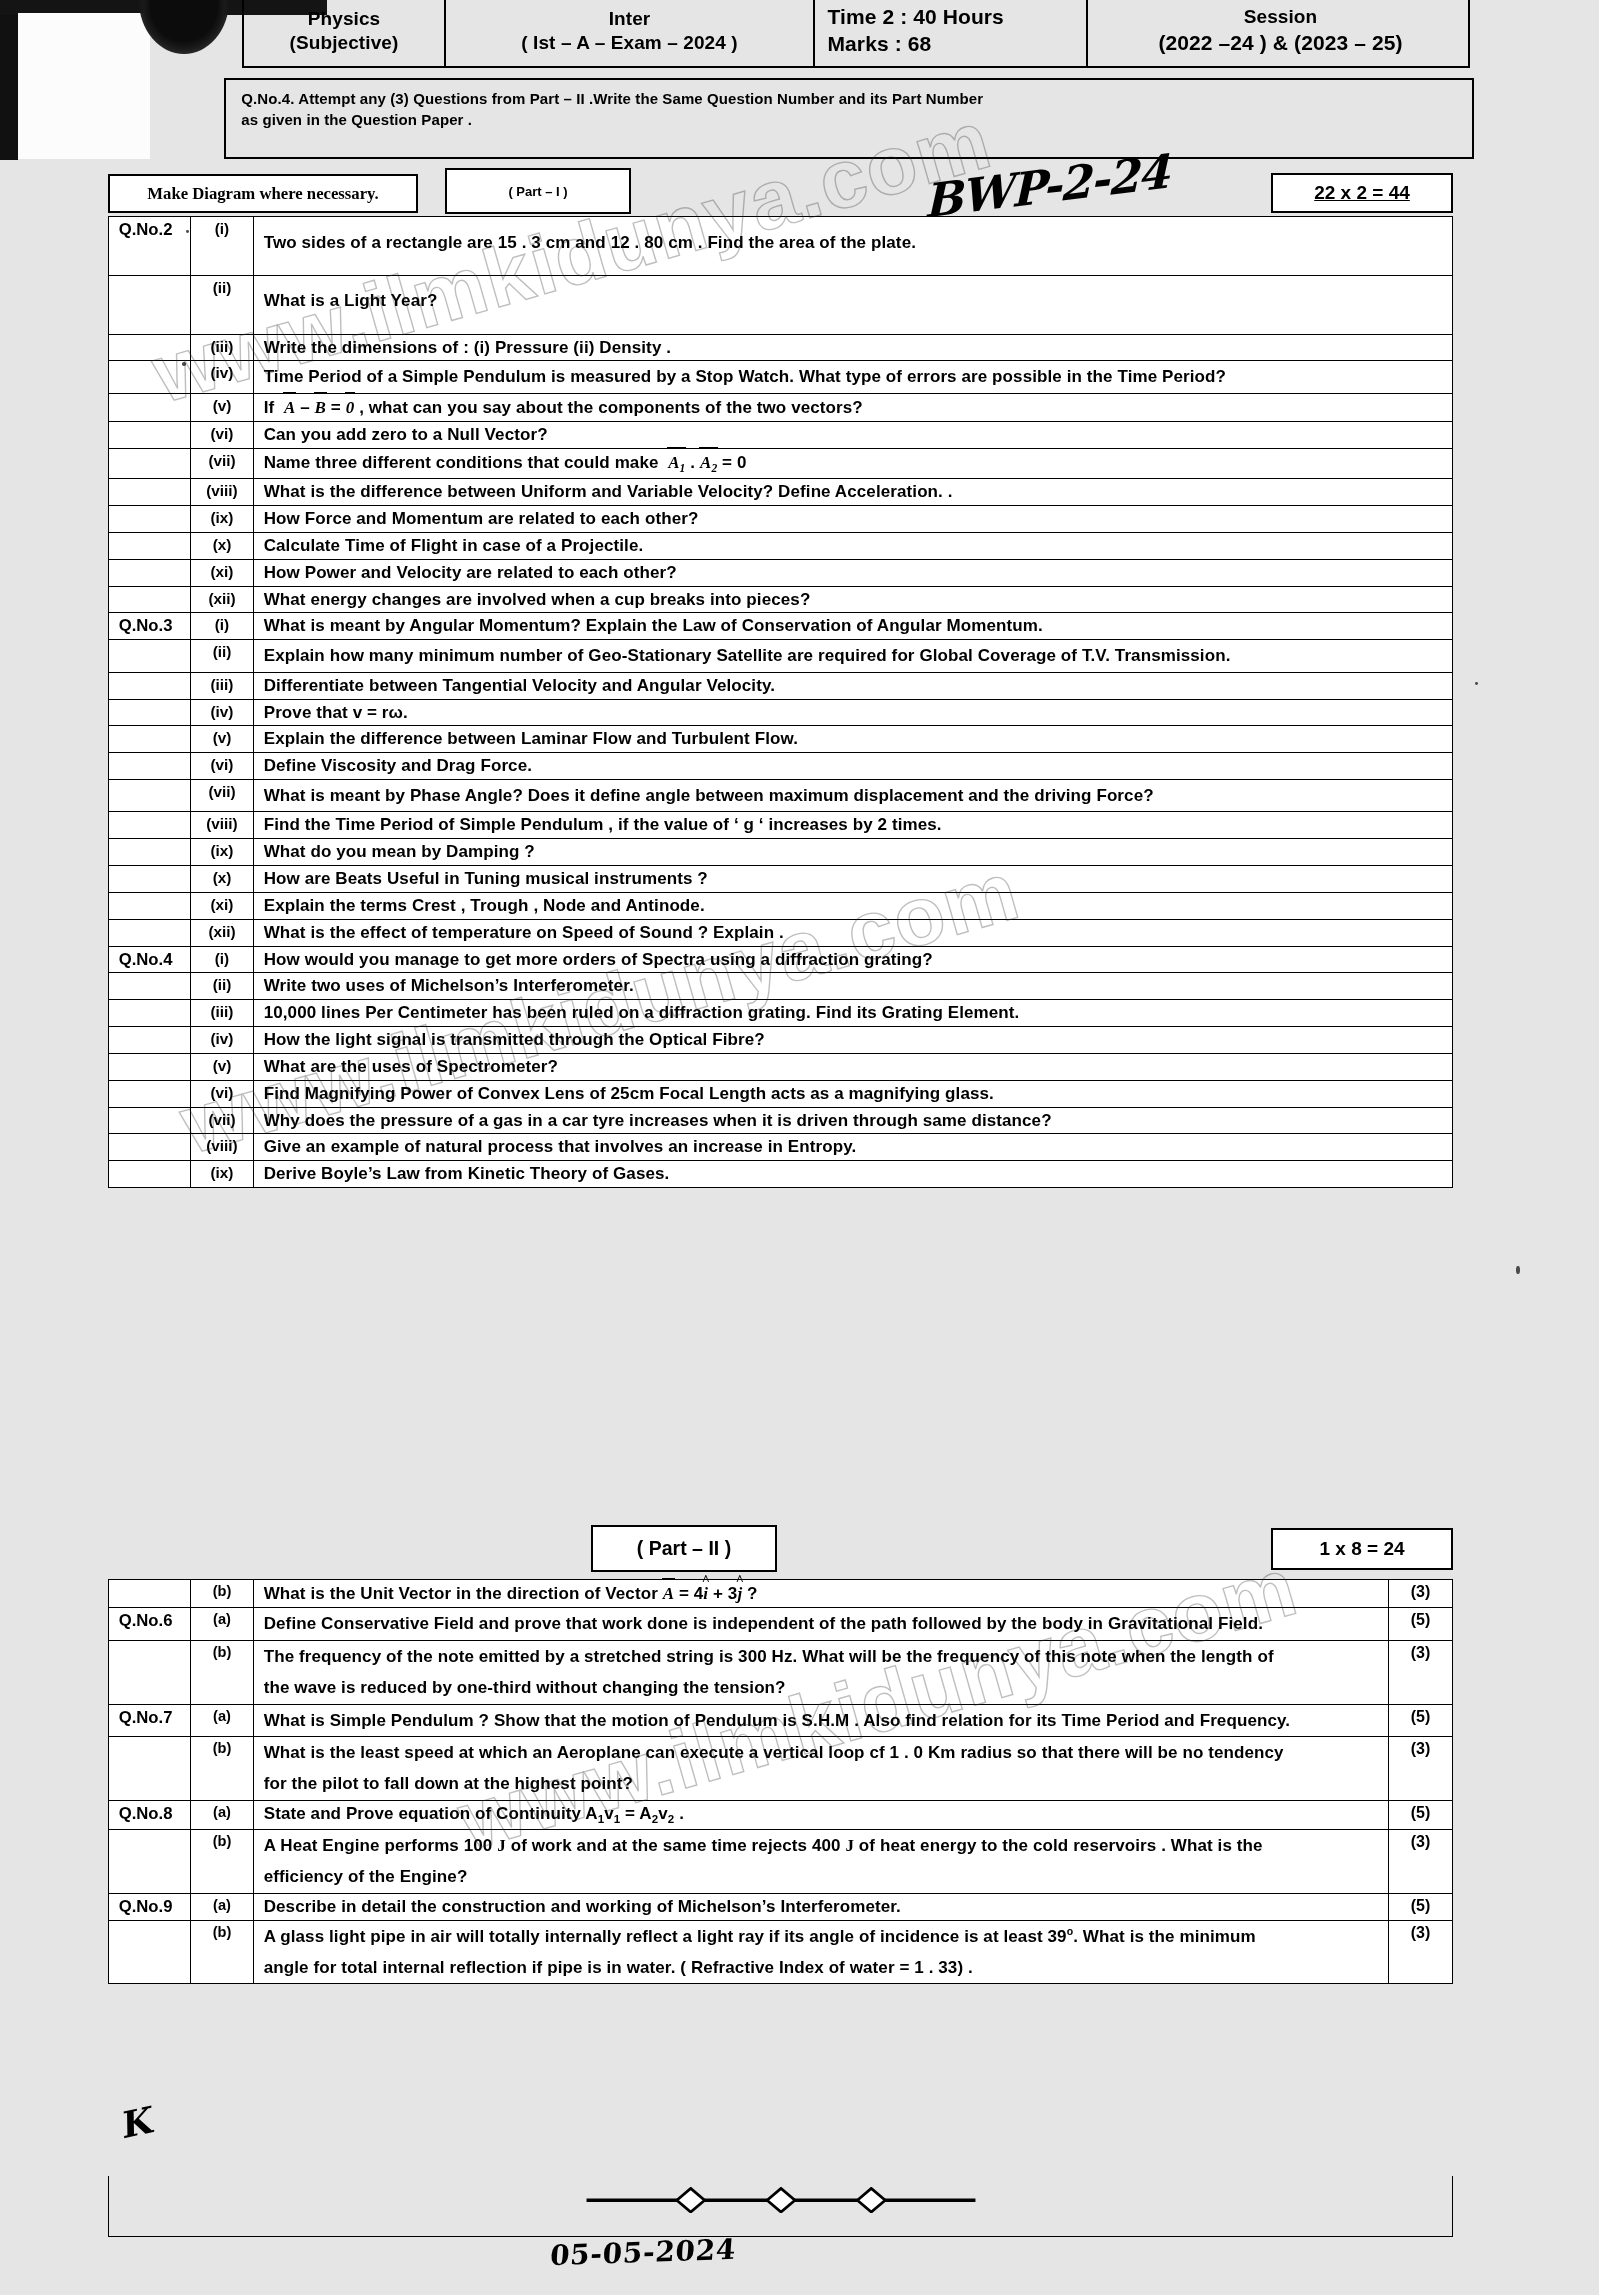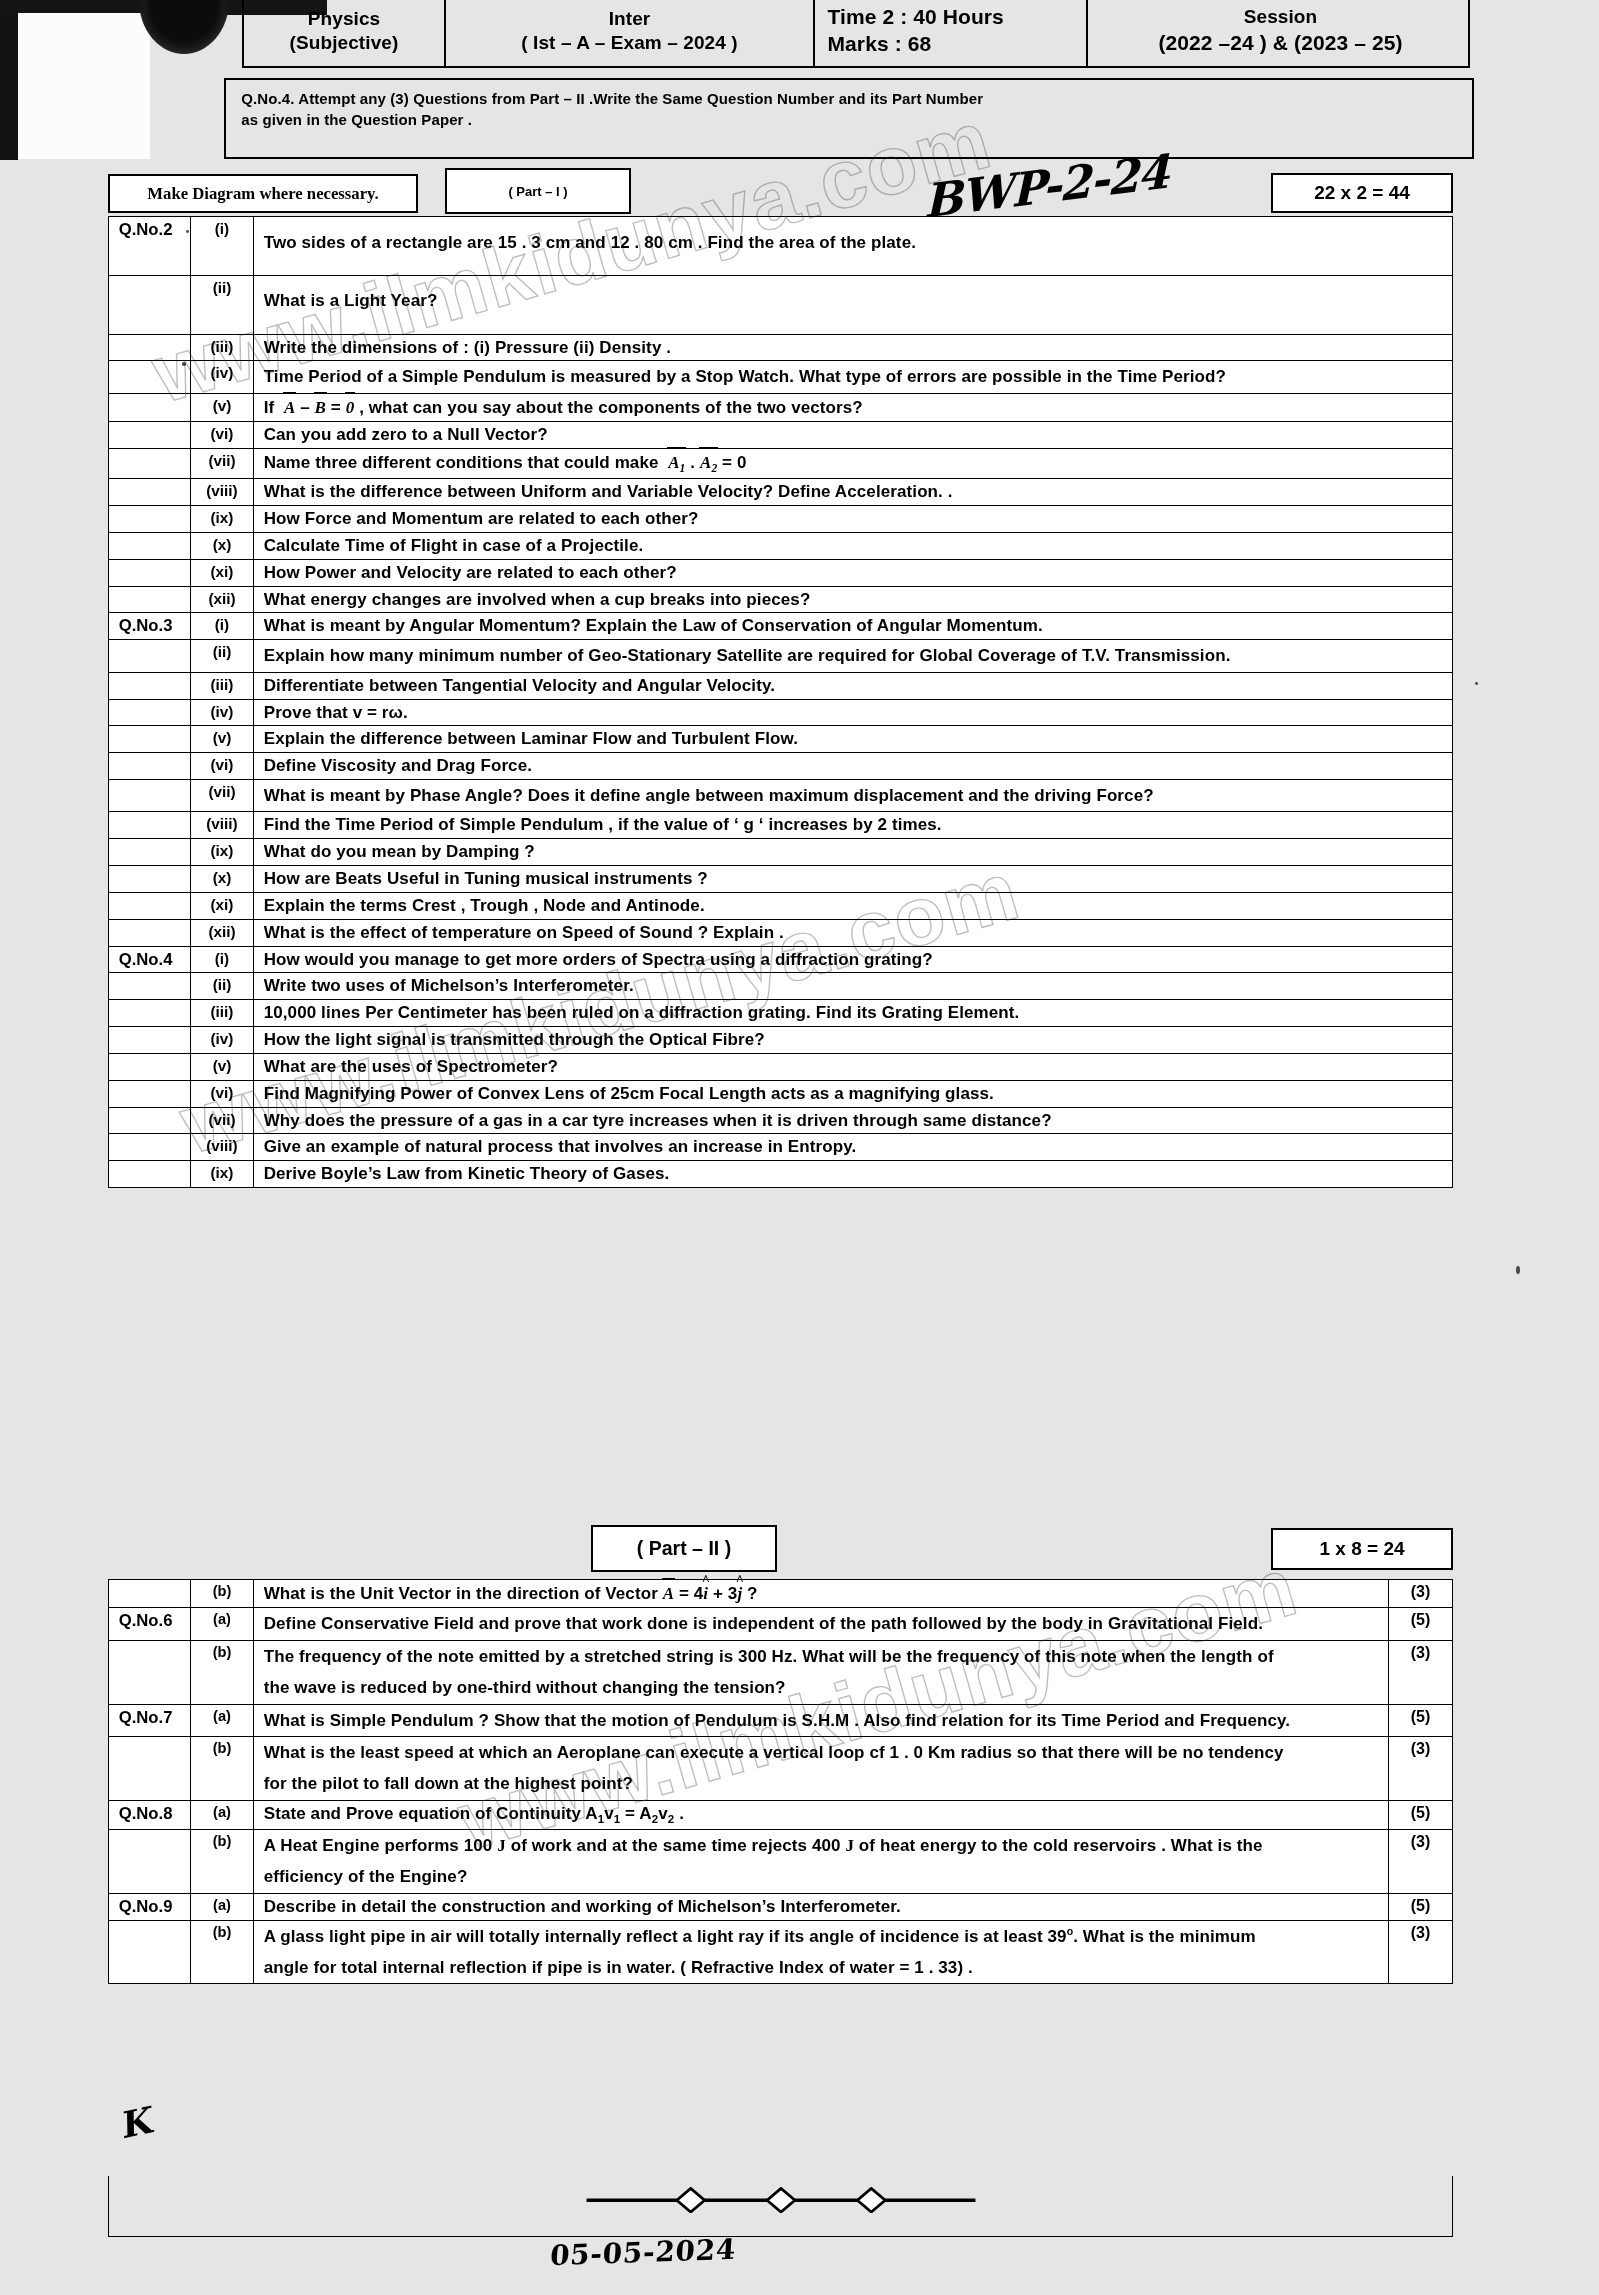--- a/index.html
+++ b/index.html
@@ -109,20 +109,21 @@
     font-size: 16.7px;
     font-family: Liberation Serif, serif;
   }
   .cap-part1 {
     left: 445px; top: 168px; width: 186px; height: 46px;
     font-size: 13px;
   }
   .cap-marks1 {
     left: 1271px; top: 173px; width: 182px; height: 40px;
     font-size: 19px;
+    text-decoration: underline;
   }
   .handwrite-bwp {
     position: absolute;
     left: 927px; top: 159px;
     font-family: "DejaVu Serif", serif;
     font-style: italic;
     font-weight: bold;
     font-size: 46px;
     transform: rotate(-7deg) skewX(-9deg);
     letter-spacing: -1.4px;

